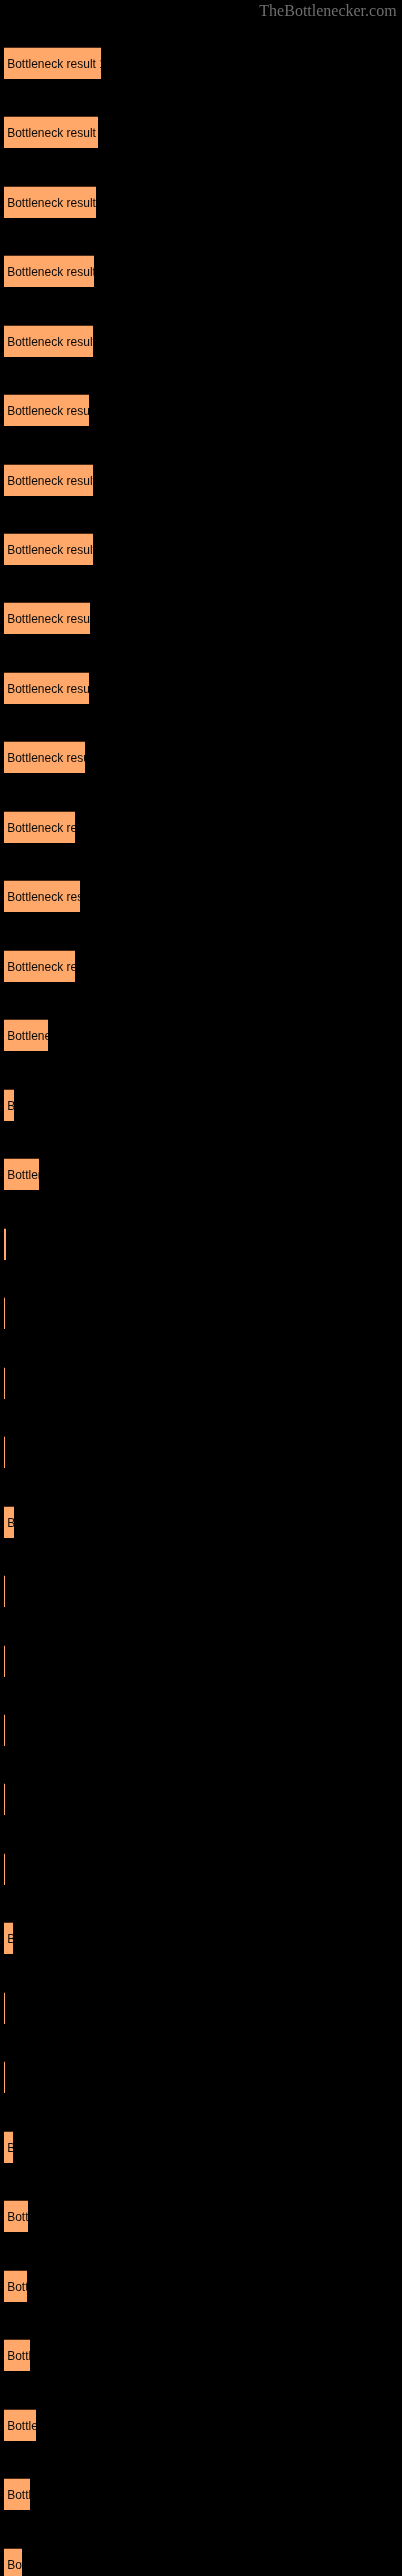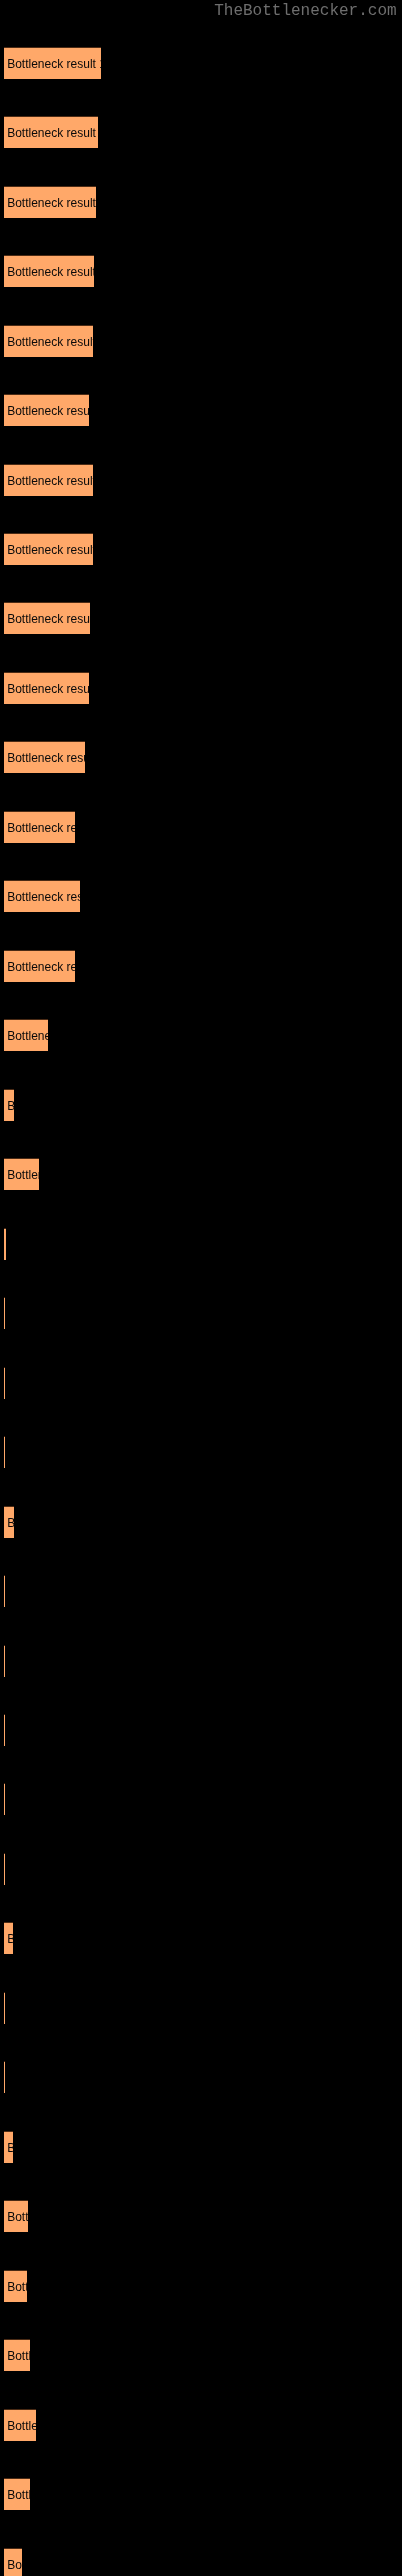--- a/index.html
+++ b/index.html
@@ -19,21 +19,21 @@
     left: 0;
     top: 0;
     width: 403px;
     height: 2576px;
     background: #000000;
   }
   .watermark {
     position: absolute;
     right: 6.4px;
     top: 1.6px;
-    font-family: Liberation Mono, monospace;
+    font-family: Liberation Serif, serif;
     font-size: 16px;
     color: #6e6e6e;
     letter-spacing: 0px;
     white-space: nowrap;
     user-select: none;
   }
   .plot-area {
     position: absolute;
     left: 0;
     top: 0;

